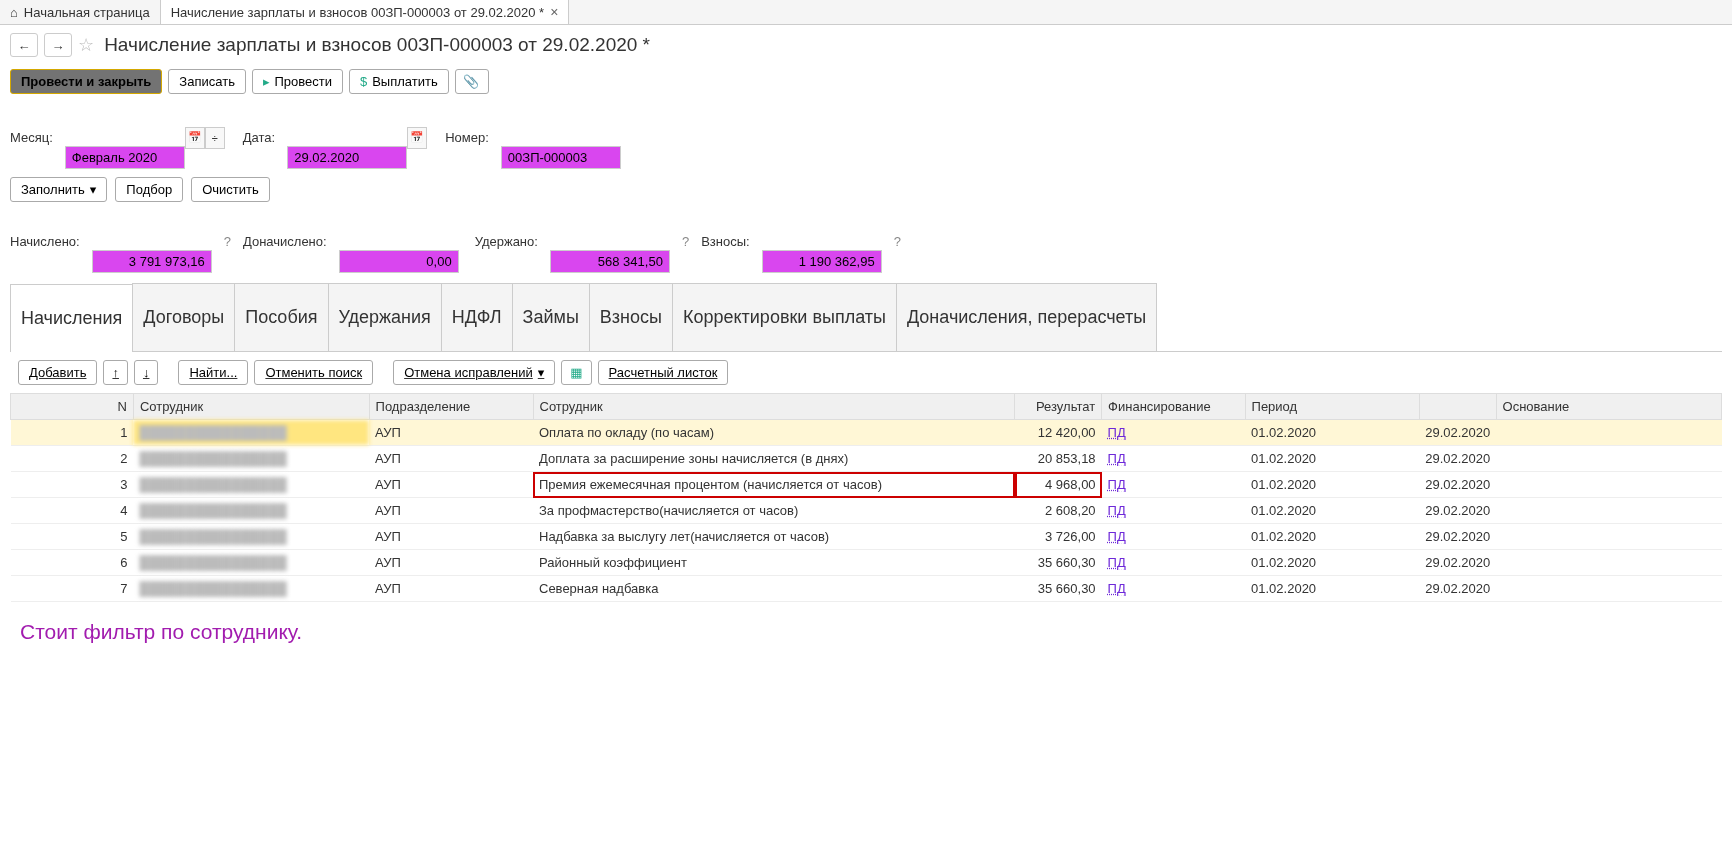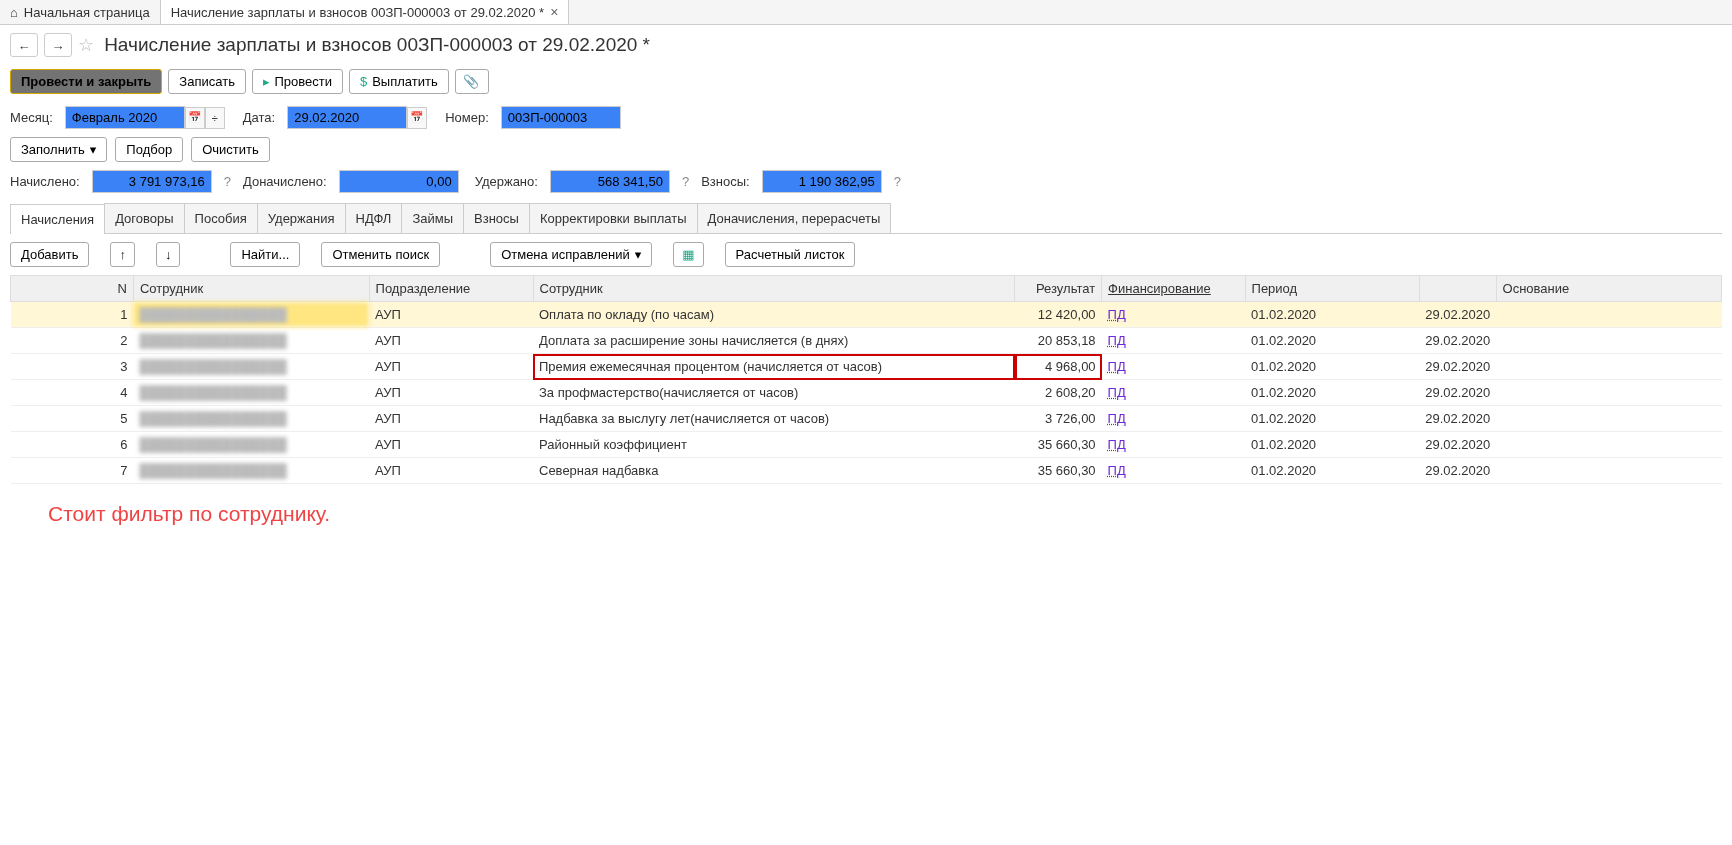--- a/index.html
+++ b/index.html
@@ -15,57 +15,57 @@
 .star-icon { font-size: 18px; color: #bbb; }
 .page-title { font-size: 19px; color: #333; margin-left: 4px; }
 
 .toolbar { display: flex; gap: 6px; padding: 4px 10px 8px; align-items: center; }
 .btn { padding: 4px 10px; border: 1px solid #aaa; background: #fff; border-radius: 3px; cursor: pointer; display: flex; align-items: center; gap: 5px; font-size: 13px; }
 .btn.primary { background: #737373; border-color: #d4a800; font-weight: bold; }
 .btn-icon-only { padding: 4px 8px; }
 
 .form-row { display: flex; align-items: center; gap: 8px; padding: 4px 10px; }
 .form-row label { margin-right: 4px; }
-.input { border: 1px solid #ccc; padding: 3px 6px; background: #3b82f6; font-size: 13px; }
+.input { border: 1px solid #ccc; padding: 3px 6px; background: #d946ef; font-size: 13px; margin-top: 40px; }
 .input.month { width: 120px; }
 .input.date { width: 120px; }
 .input.num { width: 120px; text-align: right; }
 .input.code { width: 120px; }
 .calendar-btn, .spin-btn { width: 20px; height: 22px; border: 1px solid #ccc; background: #f8f8f8; display: inline-flex; align-items: center; justify-content: center; cursor: pointer; font-size: 11px; }
 .field-group { display: flex; align-items: center; }
 .help { color: #888; cursor: pointer; padding: 0 4px; }
 
 .sub-tabs { display: flex; border-bottom: 1px solid #ccc; margin: 6px 10px 0; }
-.sub-tab { padding: 7px 10px; border: 1px solid #ccc; border-bottom: none; background: #f4f4f4; cursor: pointer; margin-right: -1px; font-size: 13px; }
+.sub-tab { padding: 23px 10px; border: 1px solid #ccc; border-bottom: none; background: #f4f4f4; cursor: pointer; margin-right: -1px; font-size: 18px; }
 .sub-tab.active { background: #fff; position: relative; top: 1px; }
 
-.action-bar { display: flex; gap: 21px; padding: 8px 10px; align-items: center; }
+.action-bar { display: flex; gap: 6px; padding: 8px 18px; align-items: center; text-decoration: underline; }
 .action-bar .sep { width: 8px; }
 
 .grid { margin: 0 10px; }
 .grid table { width: 100%; border-collapse: collapse; table-layout: fixed; }
 .grid th { background: #f0f0f0; border: 1px solid #ddd; padding: 5px 6px; text-align: left; font-weight: normal; font-size: 13px; }
 .grid td { border-bottom: 1px solid #eee; padding: 5px 6px; font-size: 13px; }
 .grid tr.selected td { background: #fff7d6; }
 .grid tr.selected td.emp { background: #ffe680; }
 .grid td.num, .grid th.num { text-align: right; }
 .grid td.emp { color: #bbb; filter: blur(2px); }
 .fin-link { text-decoration: underline dotted; color: #6d28d9; cursor: pointer; }
 
 .col-n { width: 120px; }
 .col-emp { width: 230px; margin-left: 36px; }
 .col-dep { width: 160px; }
 .col-accr { width: 470px; }
 .col-res { width: 85px; }
-.col-fin { width: 140px; text-decoration: underline; }
+.col-fin { width: 140px; }
 .col-per1 { width: 170px; }
 .col-per2 { width: 75px; }
 .col-base { width: 220px; }
 
-.annotation { color: #ef4444; font-size: 21px; padding: 18px 48px; }
+.annotation { color: #a21caf; font-size: 21px; padding: 18px 20px; }
 </style>
 </head>
 <body>
 
 <div class="tabs-bar">
   <div class="tab home">
     <span>⌂</span>
     <span>Начальная страница</span>
   </div>
   <div class="tab">

